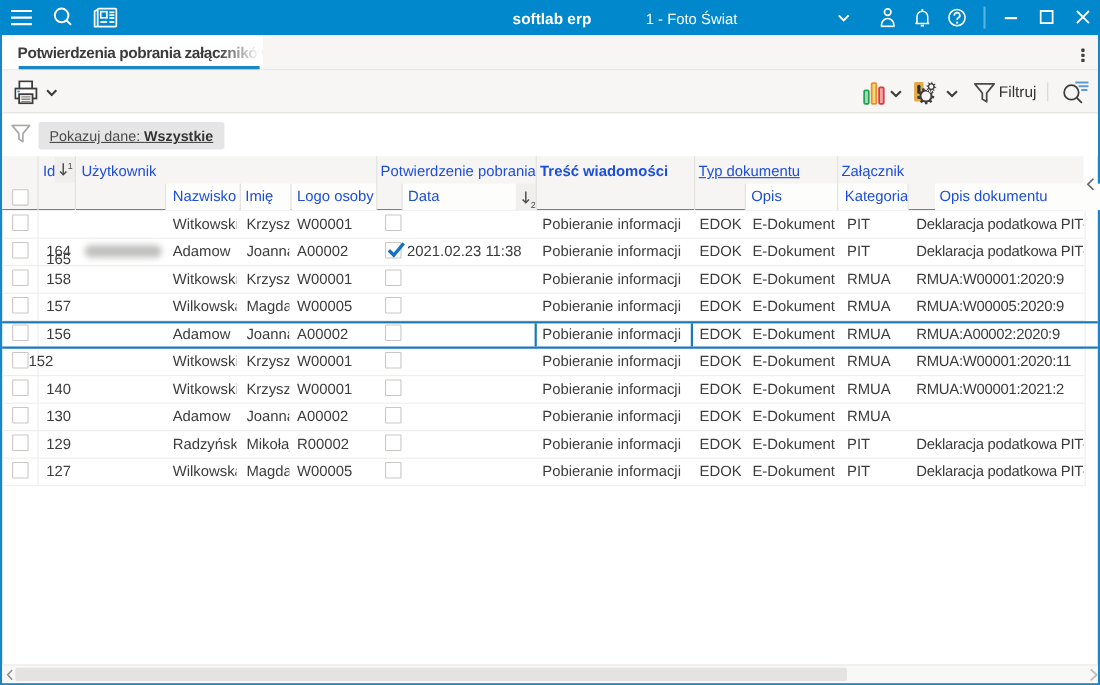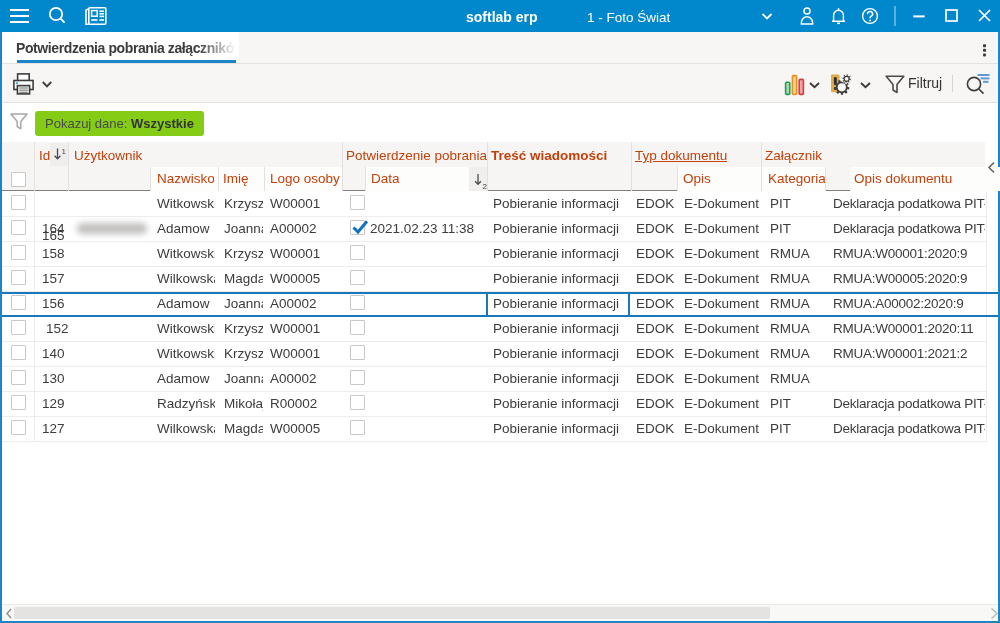--- a/index.html
+++ b/index.html
@@ -21,25 +21,25 @@
   #activetab { position:absolute; left:0; top:0; width:237px; height:31px; background:#fff; }
   #tabtext { position:absolute; left:14px; top:8px; font-size:14px; font-weight:bold; letter-spacing:-0.4px; color:#3c3c3c; white-space:nowrap; width:223px; overflow:hidden; }
   #tabfade { position:absolute; left:196px; top:4px; width:41px; height:24px; background:linear-gradient(to right, rgba(255,255,255,0), #fff 92%); }
   #tabline { position:absolute; left:15px; top:28px; width:219px; height:3px; background:#1a86c8; }
   #tabdots { position:absolute; left:977px; top:10px; width:12px; height:20px; }
 
   
   #toolbar { position:absolute; left:2px; top:64px; width:996px; height:39px; background:#f7f6f4; border-bottom:1px solid #e2e1df; }
   
   #filterrow { position:absolute; left:2px; top:104px; width:996px; height:38px; background:#fff; }
-  #chip { position:absolute; left:33px; top:7px; height:25px; background:#84cc16; border-radius:3px; padding:0 10px; font-size:13px; line-height:25px; color:#4a4a4a; }
+  #chip { position:absolute; left:33px; top:7px; height:25px; background:#e5e5e5; border-radius:3px; padding:0 10px; font-size:13px; line-height:25px; color:#4a4a4a;text-decoration:underline; }
 
   
   #thead { position:absolute; left:2px; top:142px; width:983px; height:49px; background:#f6f5f3; border-bottom:1px solid #7f7f7f; }
-  .hcell { position:absolute; font-size:13.5px; color:#c2410c; white-space:nowrap; overflow:hidden; }
+  .hcell { position:absolute; font-size:13.5px; color:#1d4ed8; white-space:nowrap; overflow:hidden; }
   .hsub { top:25px; height:24px; line-height:24px; background:#fdfdfc; }
   .hgrp { top:0; height:25px; line-height:27px; }
   .vln  { position:absolute; width:1px; background:#e2e1df; }
 
   
   #grid { position:absolute; left:2px; top:192px; width:996px; }
   .row { position:absolute; left:0; width:996px; height:25px; }
   .rln { position:absolute; left:0; top:24px; width:984px; height:1px; background:#ededec; }
   .cell { position:absolute; top:0; height:24px; line-height:24px; font-size:13.5px; color:#3c3c3c; white-space:nowrap; overflow:hidden; }
   .cb { position:absolute; width:15px; height:15px; border:1px solid #c9c8c6; background:#fff; border-radius:1px; top:3px; }
@@ -348,21 +348,21 @@
       <div class="cell" style="left:634px;width:43px;">EDOK</div>
       <div class="cell" style="left:682px;width:75px;">E-Dokumenty</div>
       <div class="cell" style="left:768px;width:54px;">RMUA</div>
       <div class="cell" style="left:831px;width:152px;letter-spacing:-0.25px;">RMUA:A00002:2020:9</div>
     </div>
     <div class="row" style="top:125px;">
       <div class="rln"></div>
       <div class="abs" style="left:32px;top:0;width:1px;height:25px;background:#ededec"></div>
       <div class="abs" style="left:984px;top:0;width:1px;height:25px;background:#ededec"></div>
       <div class="cb cb1"></div>
-      <div class="cell" style="left:44px;width:24px;">152</div>
+      <div class="cell" style="left:24px;width:24px;">152</div>
       <div class="cell" style="left:155px;width:58px;">Witkowski</div>
       <div class="cell" style="left:222px;width:39px;">Krzyszt</div>
       <div class="cell" style="left:268px;width:70px;">W00001</div>
       <div class="cb cb2"></div>
       <div class="cell" style="left:371px;width:112px;"></div>
       <div class="cell" style="left:491px;width:135px;">Pobieranie informacji</div>
       <div class="cell" style="left:634px;width:43px;">EDOK</div>
       <div class="cell" style="left:682px;width:75px;">E-Dokumenty</div>
       <div class="cell" style="left:768px;width:54px;">RMUA</div>
       <div class="cell" style="left:831px;width:152px;letter-spacing:-0.25px;">RMUA:W00001:2020:11</div>

